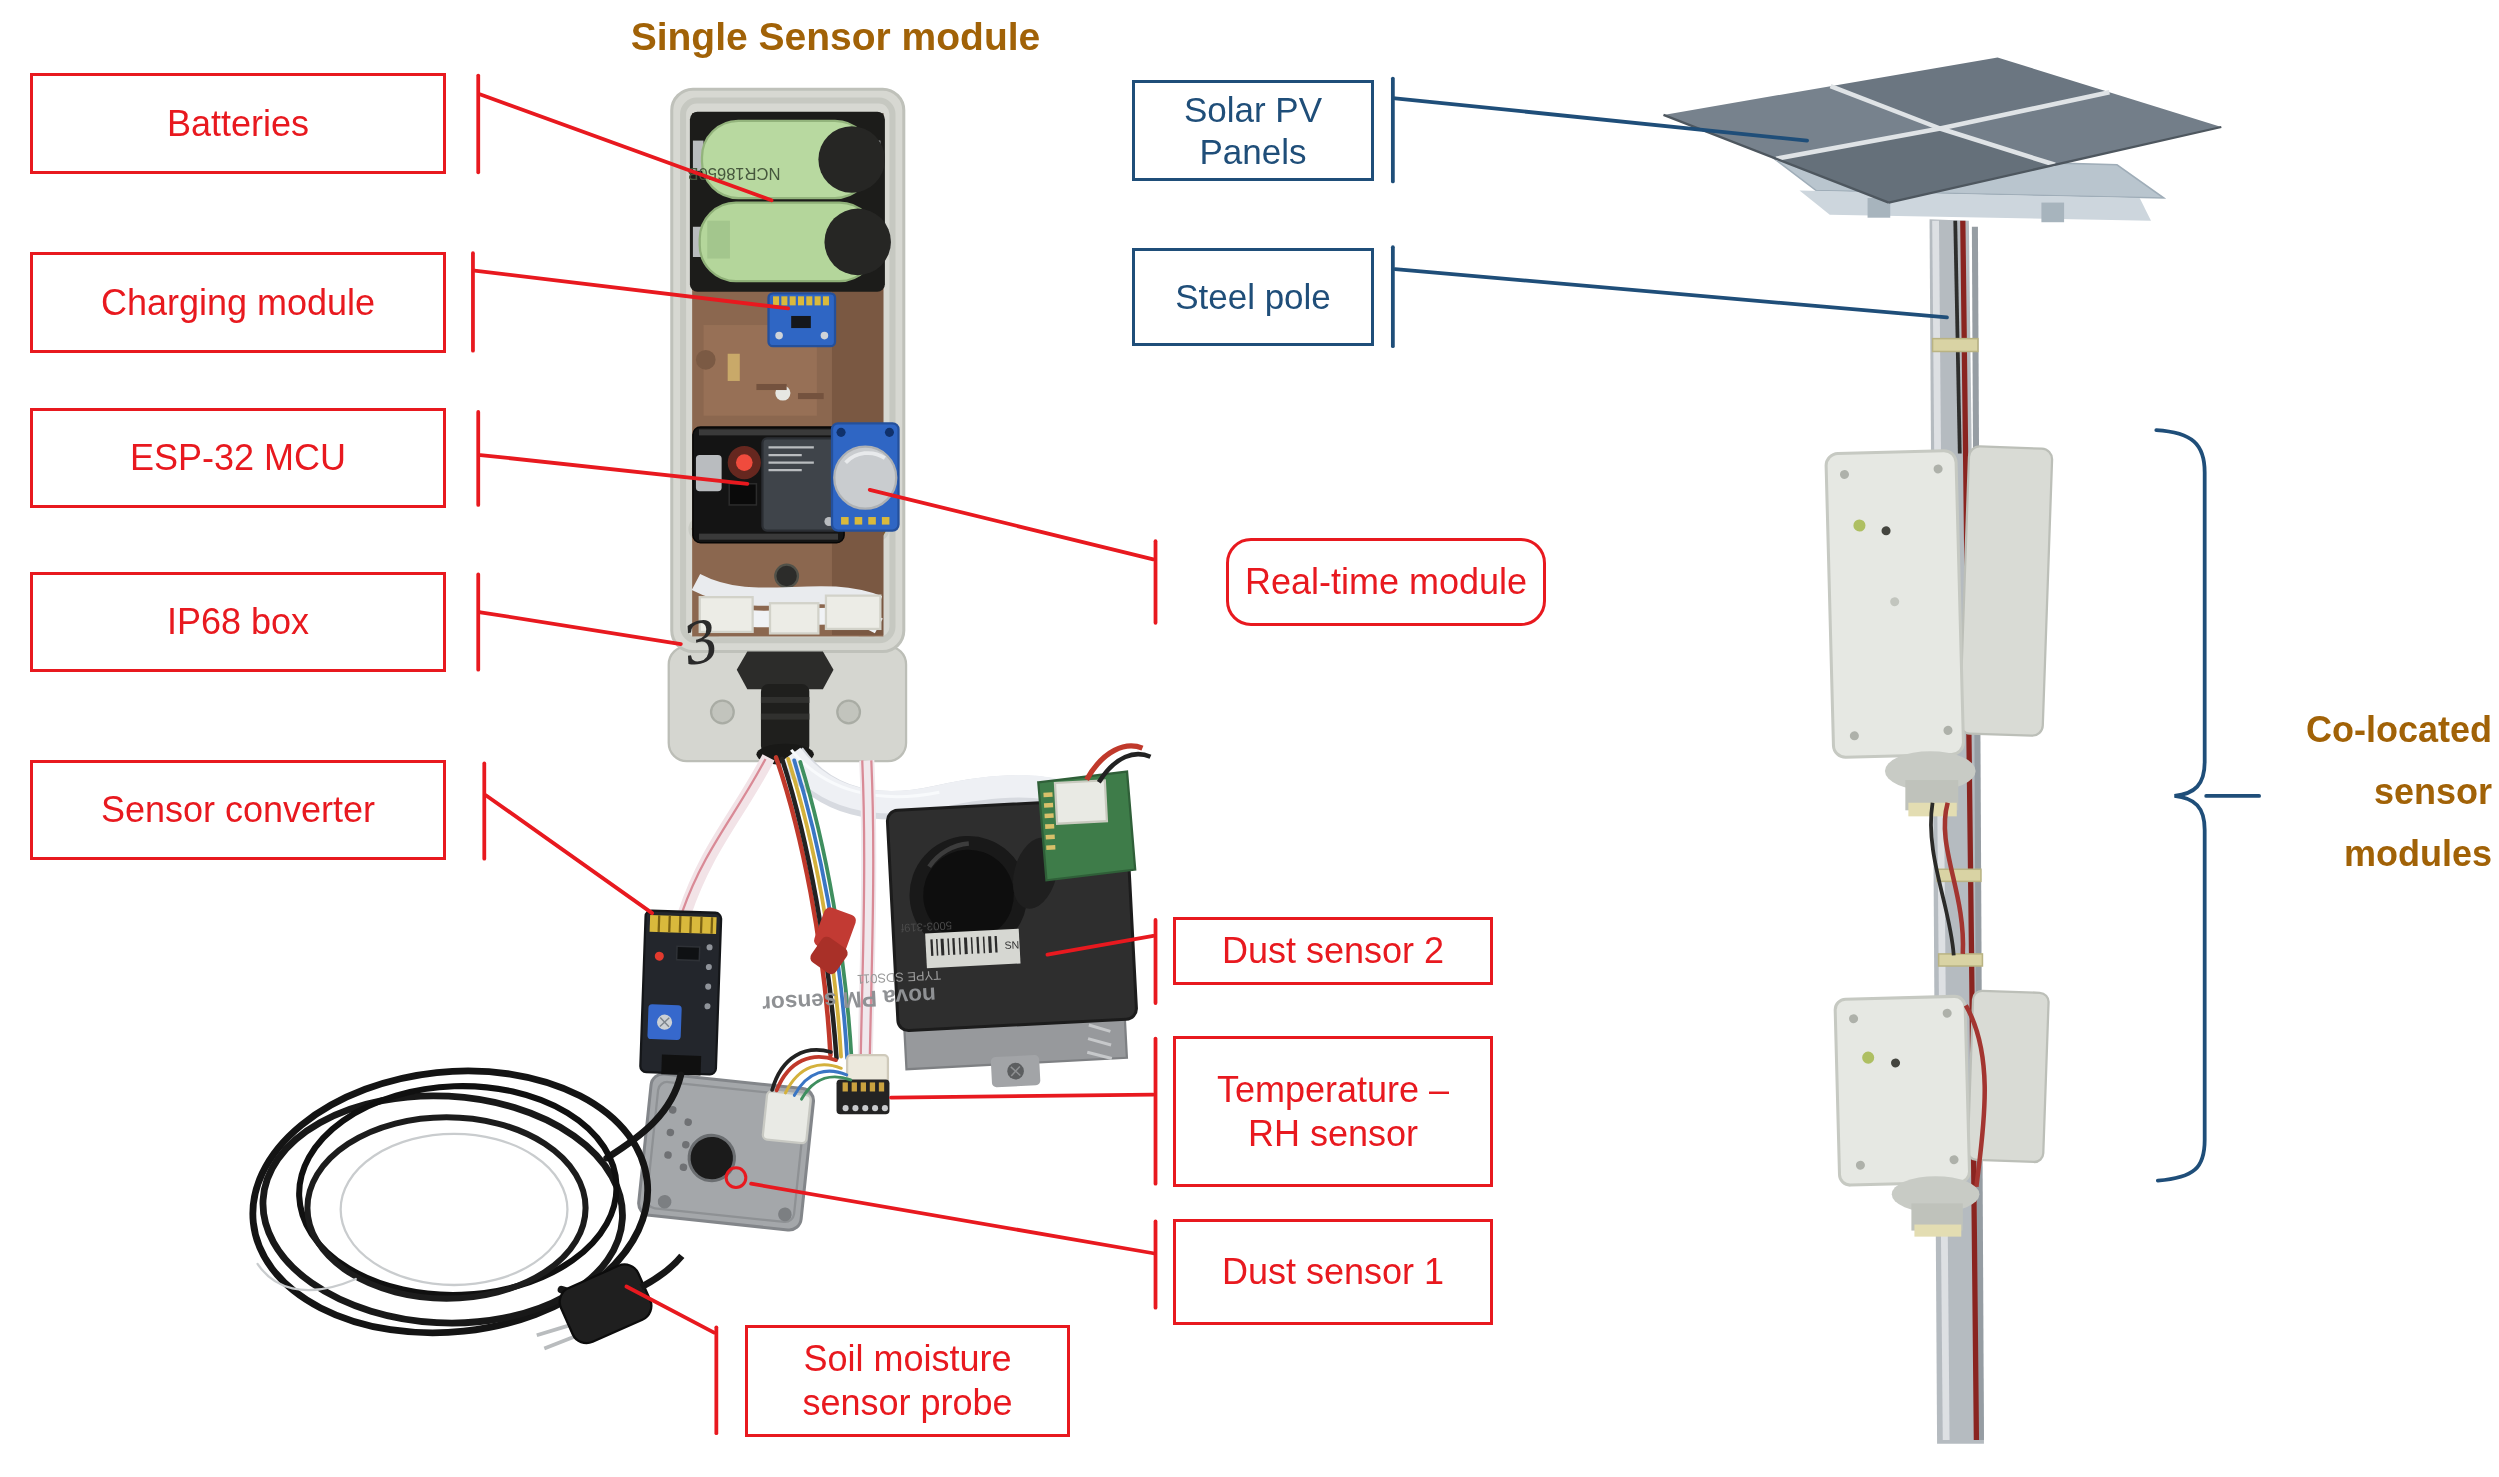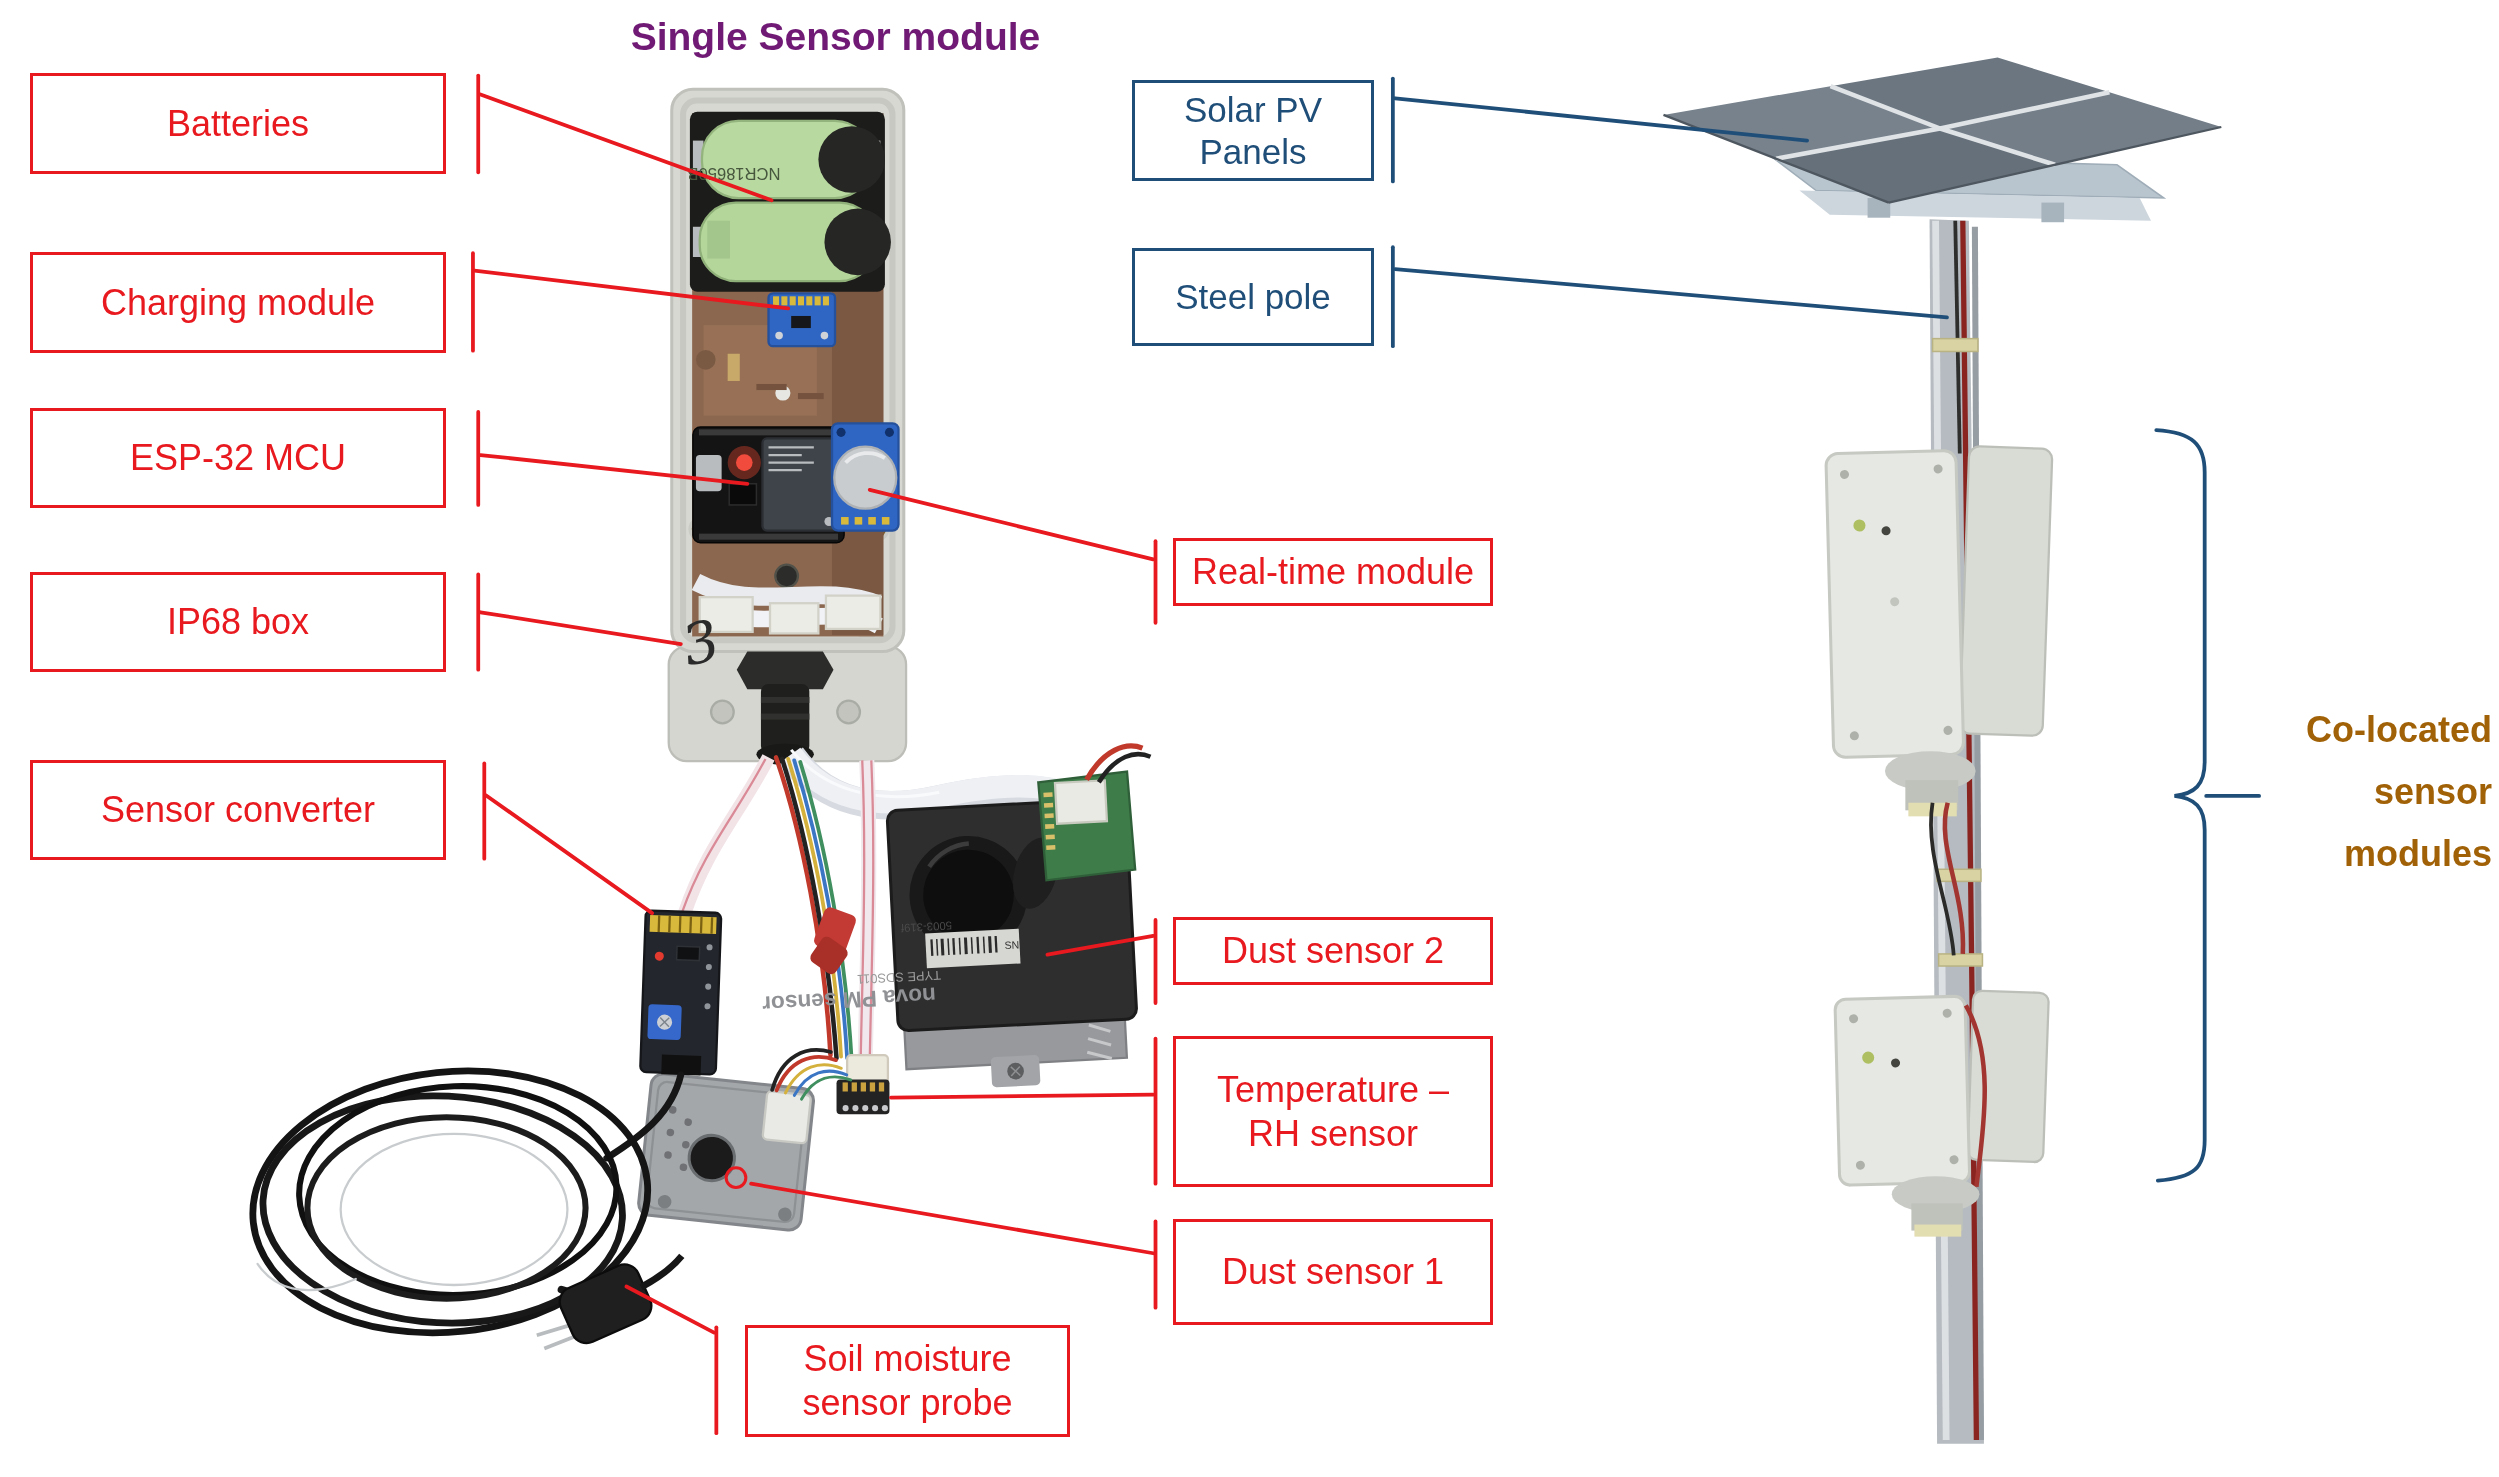--- a/index.html
+++ b/index.html
@@ -2,21 +2,21 @@
 <html style="font-size:12px"><head>
 <meta charset="utf-8">
 <style>
   html,body{margin:0;padding:0;background:#ffffff;width:2500px;height:1477px;overflow:hidden;}
   #stage{position:relative;width:2500px;height:1477px;background:#fff;font-family:"Liberation Sans",sans-serif;}
   #art{position:absolute;left:0;top:0;}
   .lbl{position:absolute;display:flex;flex-direction:column;align-items:center;justify-content:center;
        text-align:center;box-sizing:border-box;background:rgba(255,255,255,0.0);}
   .redbox{border:3.8px solid #e8191f;color:#e8191f;font-size:36px;line-height:44px;}
   .bluebox{border:3.8px solid #1f4e79;color:#1f4e79;font-size:35px;line-height:42px;}
-  .titletext{position:absolute;color:#701a75;font-weight:bold;font-size:39px;text-align:center;}
+  .titletext{position:absolute;color:#a16207;font-weight:bold;font-size:39px;text-align:center;}
   .colocated{position:absolute;color:#a16207;font-weight:bold;font-size:36px;line-height:62px;text-align:right;}
 </style>
 </head>
 <body>
 
 <div id="stage">
 
 <svg id="art" width="2500" height="1477" viewBox="0 0 3306 1954" xmlns="http://www.w3.org/2000/svg">
 
   <g>
@@ -412,21 +412,21 @@
   </div>
 
   <div class="lbl redbox" style="left:30px;top:572px;width:416px;height:100px;">
     <span>IP68 box</span>
   </div>
 
   <div class="lbl redbox" style="left:30px;top:760px;width:416px;height:100px;">
     <span>Sensor converter</span>
   </div>
 
-  <div class="lbl redbox" style="left:1173px;top:538px;width:320px;height:68px;">
+  <div class="lbl redbox" style="left:1226px;top:538px;width:320px;height:88px;border-radius:25px;">
     <span>Real-time module</span>
   </div>
 
   <div class="lbl redbox" style="left:1173px;top:917px;width:320px;height:68px;justify-content:center;">
     <span>Dust sensor 2</span>
   </div>
 
   <div class="lbl redbox" style="left:1173px;top:1036px;width:320px;height:151px;">
     <span>Temperature –</span>
     <span>RH sensor</span>

